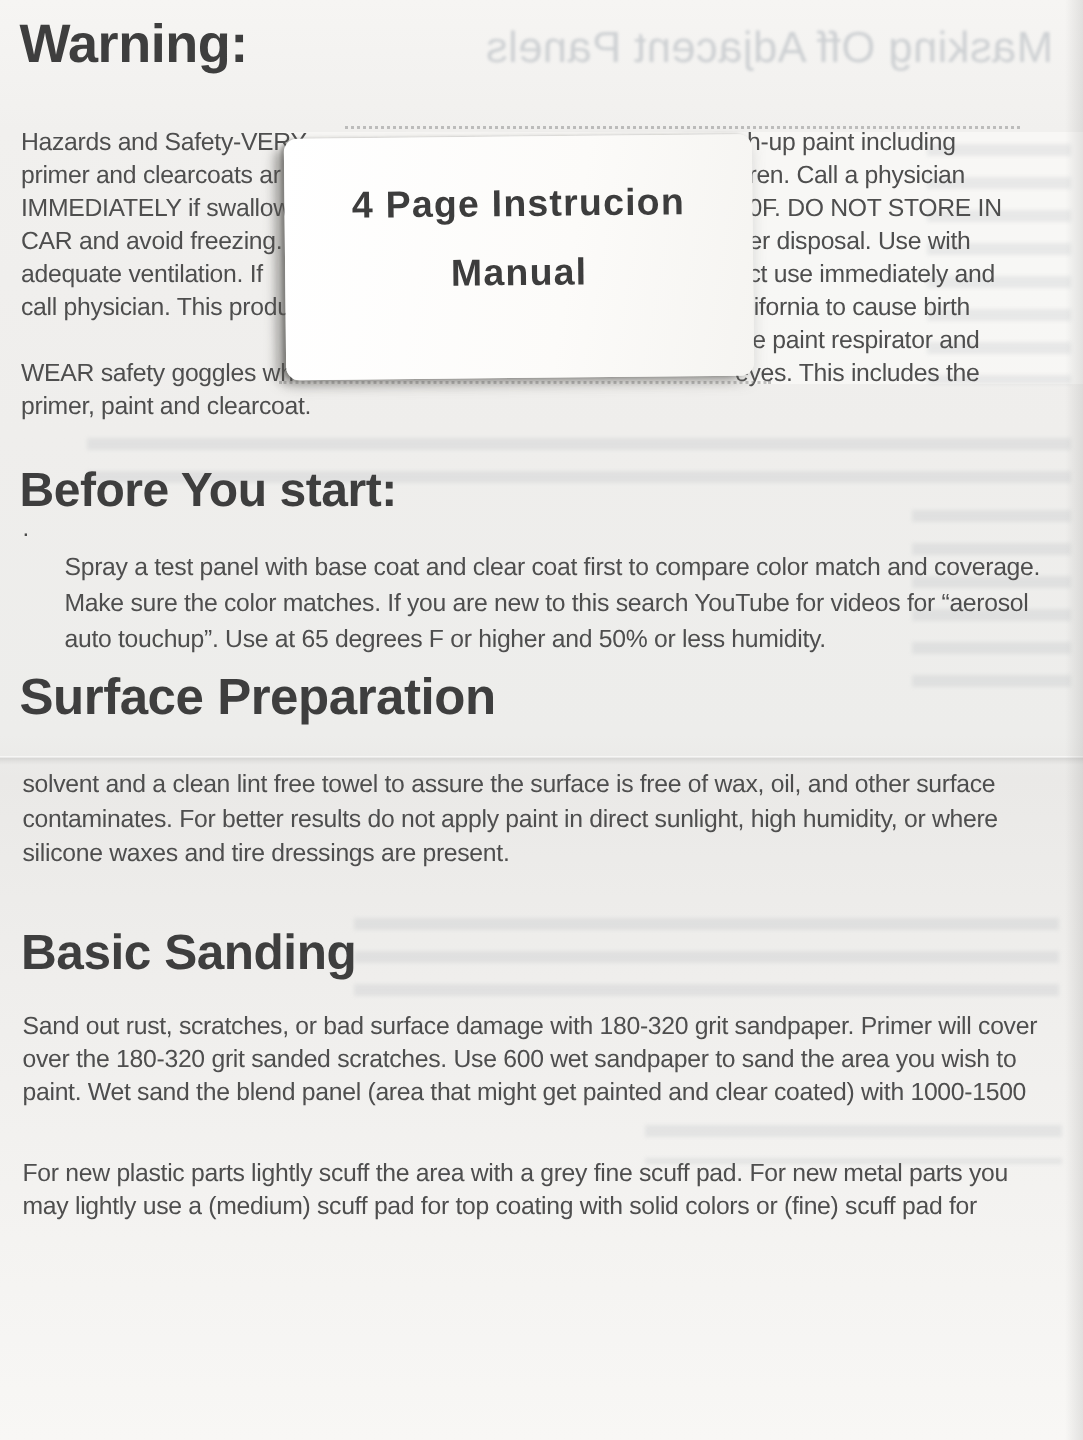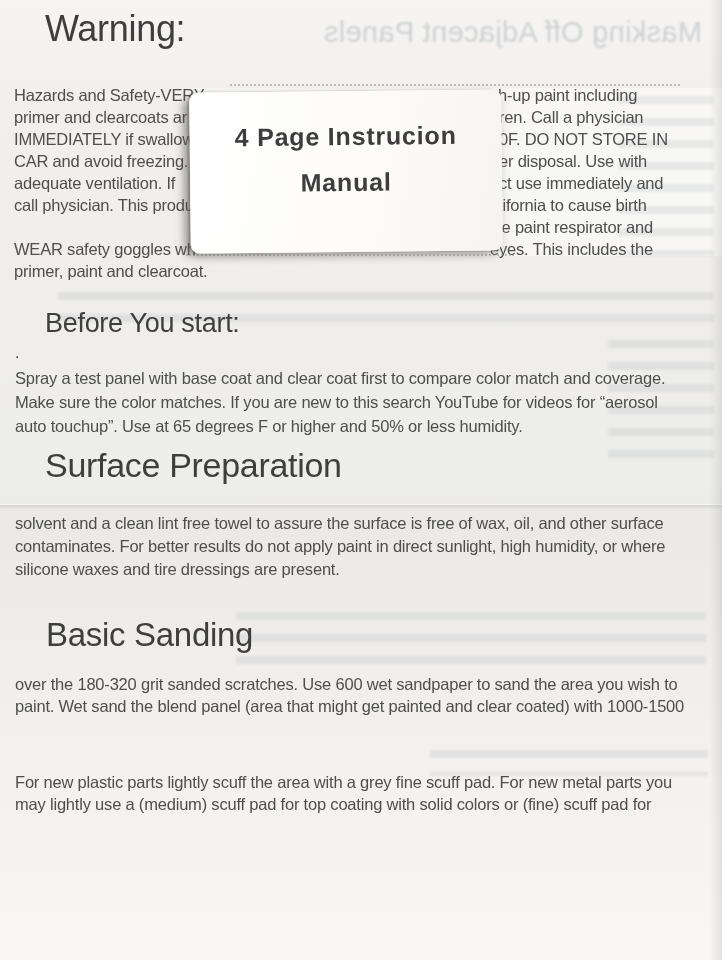--- a/index.html
+++ b/index.html
@@ -3,32 +3,32 @@
 <meta charset="utf-8">
 <style>
   html,body{margin:0;padding:0;background:#dddddd;}
   .page{
     position:relative;width:722px;height:960px;overflow:hidden;
     font-family:"Liberation Sans","DejaVu Sans",sans-serif;color:#4c4c4c;
     background:linear-gradient(180deg,#f6f5f3 0%,#f1f0ee 9%,#efeeec 30%,#ededeb 51%,#eae9e7 54%,#efeeec 68%,#f4f3f1 86%,#f8f7f5 100%);
   }
   .vignette-right{position:absolute;top:0;right:0;width:12px;height:100%;
     background:linear-gradient(90deg,rgba(150,150,150,0) 0%,rgba(140,140,140,0.20) 100%);z-index:6;}
-  .heading{position:absolute;color:#3e3e3e;font-weight:400;letter-spacing:-0.3px;white-space:nowrap;z-index:3;margin-left:32px;}
+  .heading{position:absolute;color:#3e3e3e;font-weight:700;letter-spacing:-0.3px;white-space:nowrap;z-index:3;}
   #warning-h{left:13px;top:8px;font-size:36px;}
-  #before-h{left:13px;top:308px;font-size:27px;}
+  #before-h{left:13px;top:308px;font-size:32px;}
   #surface-h{left:13px;top:446px;font-size:34px;}
   #basic-h{left:14px;top:616px;font-size:33px;}
   .para{position:absolute;font-size:16.5px;letter-spacing:-0.2px;color:#4e4e4e;z-index:3;}
   .para .bline{white-space:nowrap;}
   #warn-para{left:14px;top:86px;}
   #warn-para .bline{height:22px;position:relative;}
   #warn-para .wr{position:absolute;left:476px;top:0;}
   #before-para{left:15px;top:369px;}
-  #before-para .bline{height:24px;}
+  #before-para .bline{height:24px;margin-left:28px;}
   #surface-para{left:15px;top:514px;}
   #surface-para .bline{height:23px;}
   #sanding-para{left:15px;top:675px;}
   #sanding-para .bline{height:22px;}
   #scuff-para{left:15px;top:773px;}
   #scuff-para .bline{height:22px;}
   .it{font-style:italic;}
   #stray-period{position:absolute;left:15px;top:344px;font-size:16px;z-index:3;}
   
   .label-strip{position:absolute;left:185px;top:88px;width:537px;height:168px;
@@ -108,20 +108,21 @@
 
   <div class="heading" id="surface-h">Surface Preparation</div>
   <div class="para" id="surface-para">
     <div class="bline">solvent and a clean lint free towel to assure the surface is free of wax, oil, and other surface</div>
     <div class="bline">contaminates. For better results do not apply paint in direct sunlight, high humidity, or where</div>
     <div class="bline">silicone waxes and tire dressings are present.</div>
   </div>
 
   <div class="heading" id="basic-h">Basic Sanding</div>
   <div class="para" id="sanding-para">
+    <div class="bline">Sand out rust, scratches, or bad surface damage with 180-320 grit sandpaper. Primer will cover</div>
     <div class="bline">over the 180-320 grit sanded scratches. Use 600 wet sandpaper to sand the area you wish to</div>
     <div class="bline">paint. Wet sand the blend panel (area that might get painted and clear coated) with 1000-1500</div>
   </div>
 
   <div class="para" id="scuff-para">
     <div class="bline">For new plastic parts lightly scuff the area with a grey fine scuff pad. For new metal parts you</div>
     <div class="bline">may lightly use a (medium) scuff pad for top coating with solid colors or (fine) scuff pad for</div>
   </div>
 
 </div>

